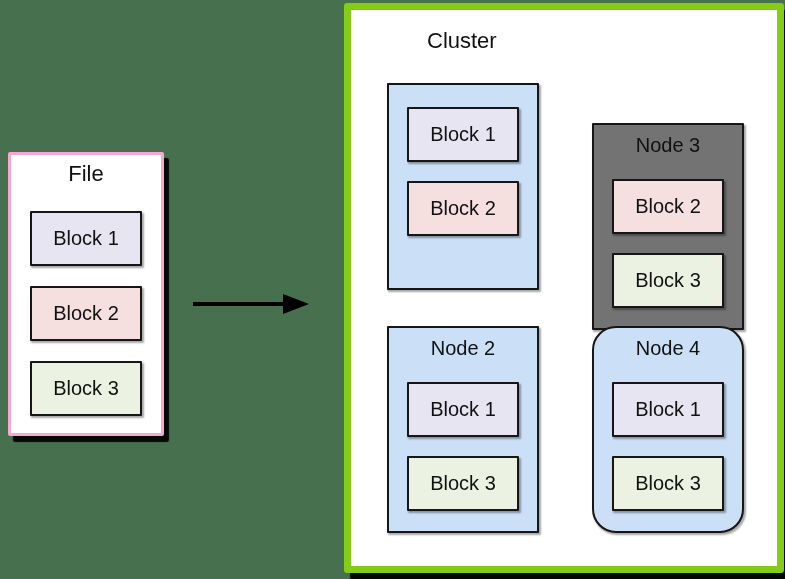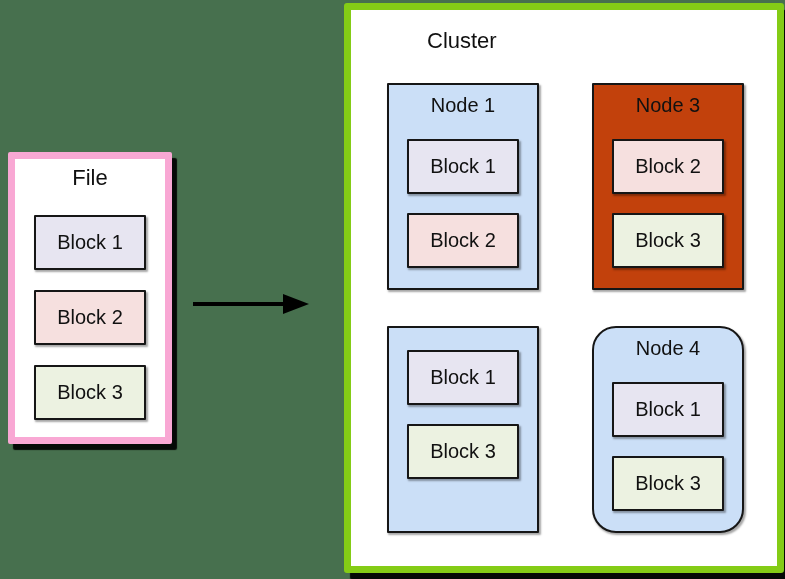--- a/index.html
+++ b/index.html
@@ -13,21 +13,21 @@
     position: relative;
     width: 785px; height: 579px;
   }
 
   
   .file-box {
     position: absolute;
     left: 8px; top: 152px;
     width: 150px; height: 278px;
     background: #ffffff;
-    border: 7px solid #f9a8d4;
+    border: 3px solid #f9a8d4;
     border-radius: 2px;
     box-shadow: 5px 6px 1px rgba(0,0,0,0.92);
   }
   .panel-title {
     text-align: center;
     font-size: 22px;
     line-height: 26px;
     margin-top: 6px;
     color: #111;
   }
@@ -128,39 +128,39 @@
 
   <div class="arrow">
     <div class="arrow-line"></div>
     <div class="arrow-head"></div>
   </div>
 
   <div class="cluster-box" style="background-color: rgb(255, 255, 255);">
     <div class="cluster-title">Cluster</div>
 
     <div class="node node-pos-1" style="background-color: rgb(203, 223, 247);">
-      <div class="node-title">Node 1</div>
       <div class="block blk-a" style="background-color: rgb(231, 229, 241);">
         <span>Block 1</span>
       </div>
       <div class="block blk-b" style="background-color: rgb(246, 224, 223);">
         <span>Block 2</span>
       </div>
     </div>
 
     <div class="node node-pos-2" style="background-color: rgb(203, 223, 247);">
+      <div class="node-title">Node 2</div>
       <div class="block blk-a" style="background-color: rgb(231, 229, 241);">
         <span>Block 1</span>
       </div>
       <div class="block blk-b" style="background-color: rgb(236, 242, 225);">
         <span>Block 3</span>
       </div>
     </div>
 
-    <div class="node node-pos-3" style="background-color: #c2410c;">
+    <div class="node node-pos-3" style="background-color: #737373; margin-top: 40px;">
       <div class="node-title">Node 3</div>
       <div class="block blk-a" style="background-color: rgb(246, 224, 223);">
         <span>Block 2</span>
       </div>
       <div class="block blk-b" style="background-color: rgb(236, 242, 225);">
         <span>Block 3</span>
       </div>
     </div>
 
     <div class="node node-pos-4" style="background-color: rgb(203, 223, 247); border-radius: 24px;">

